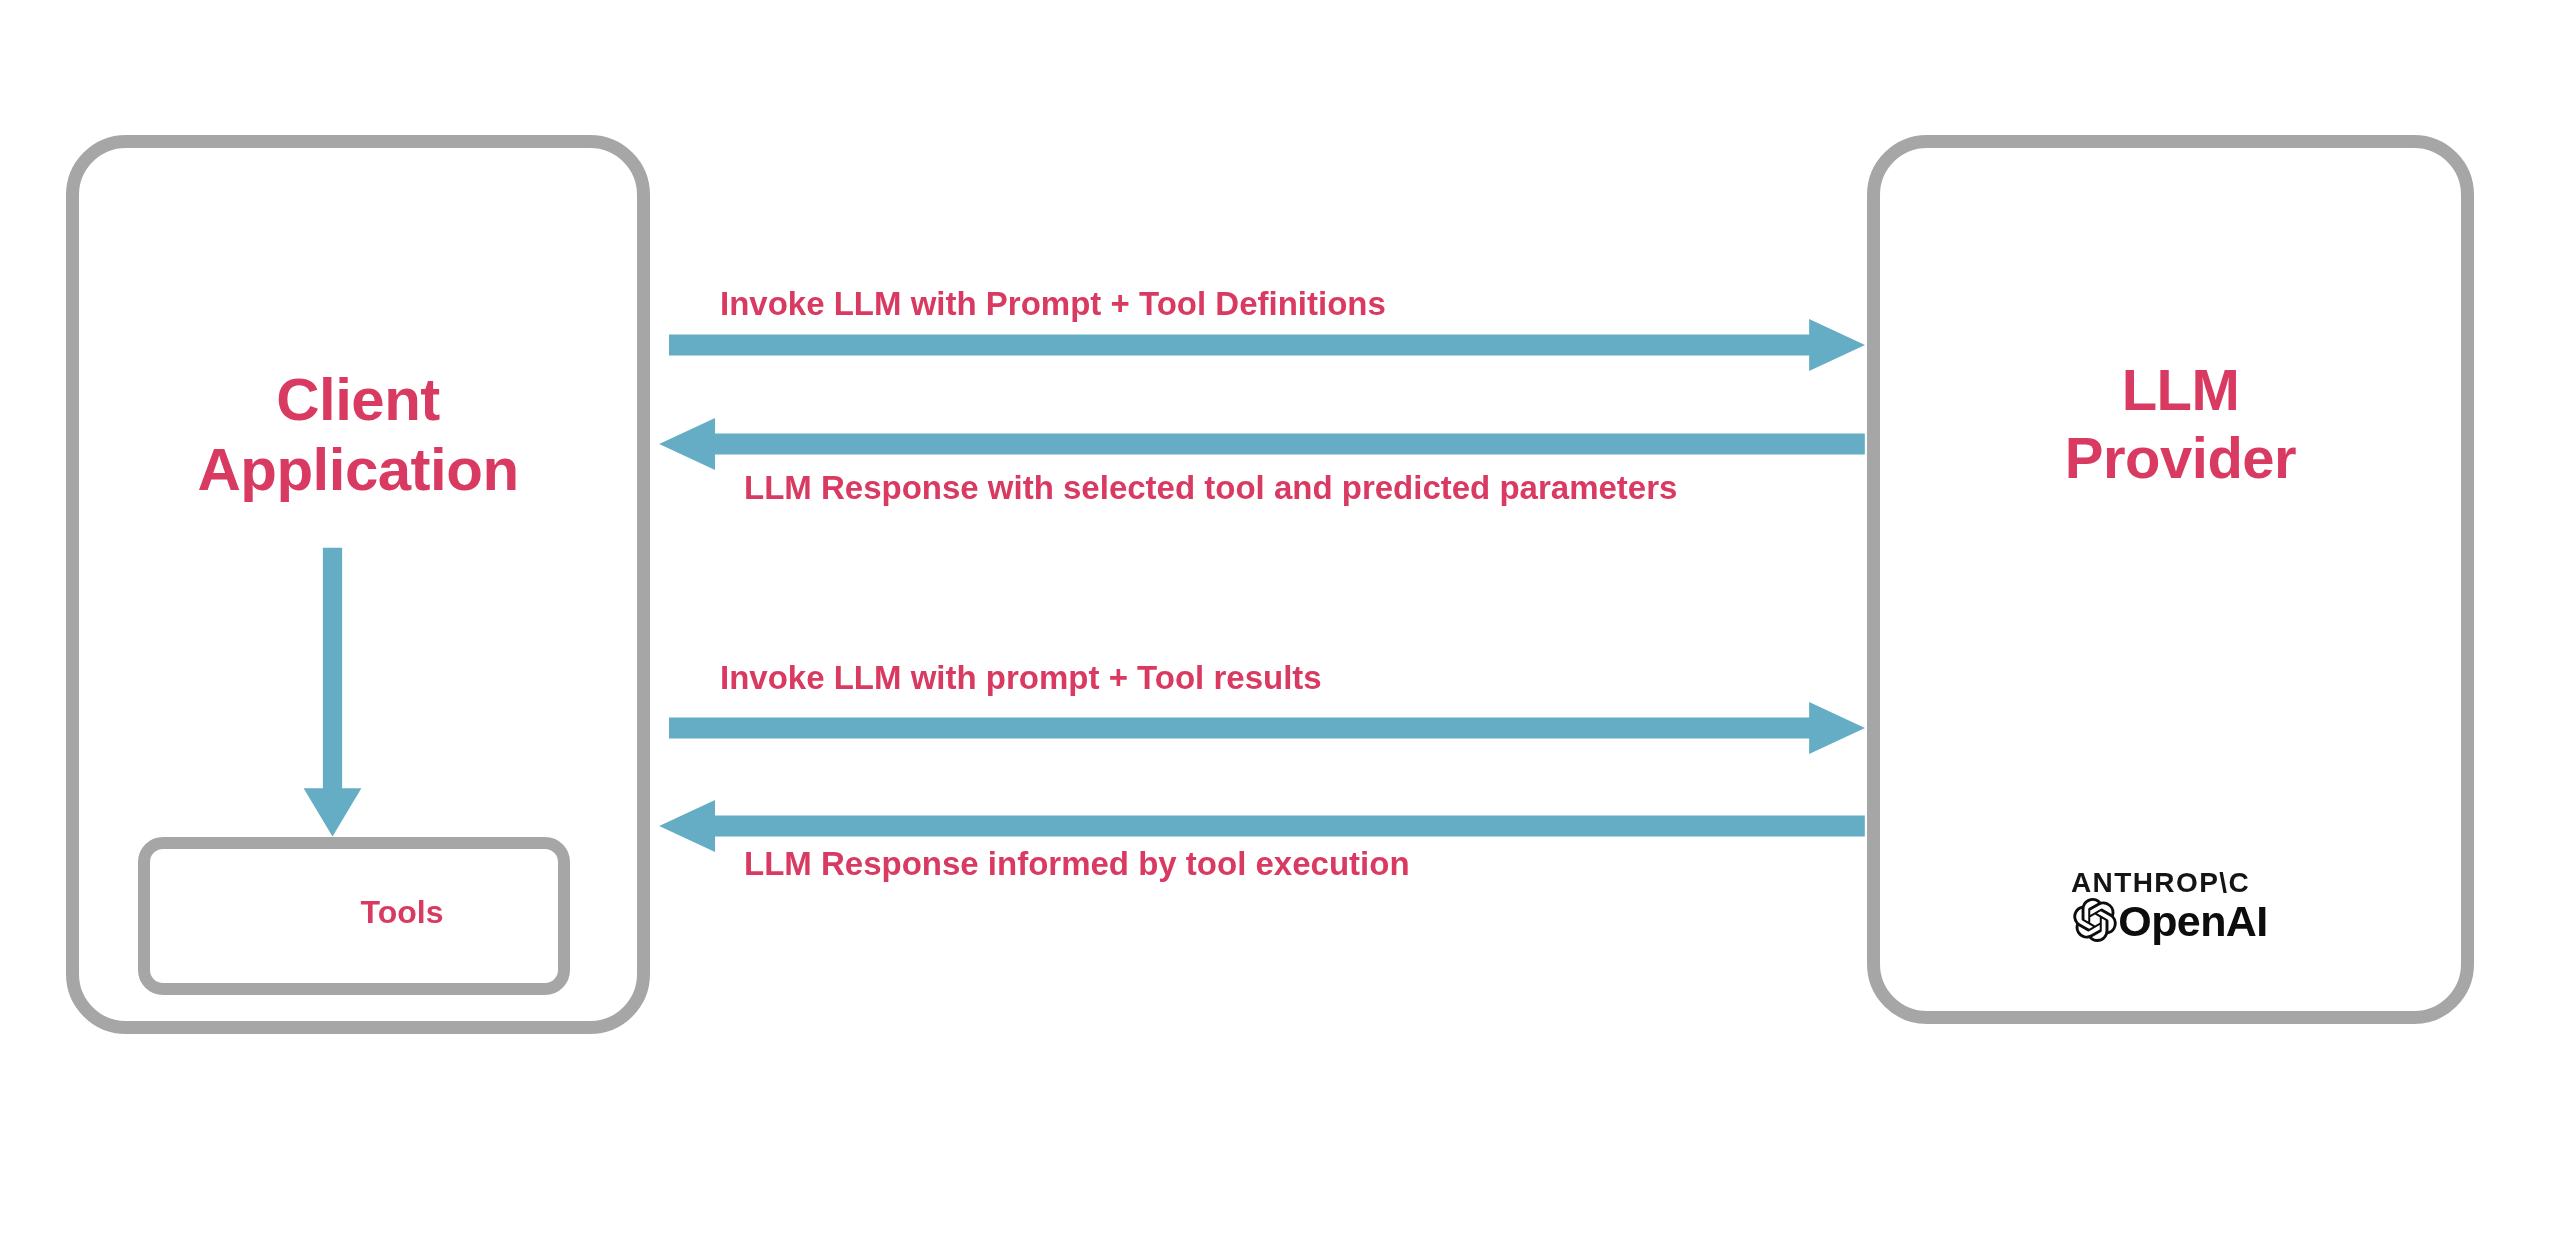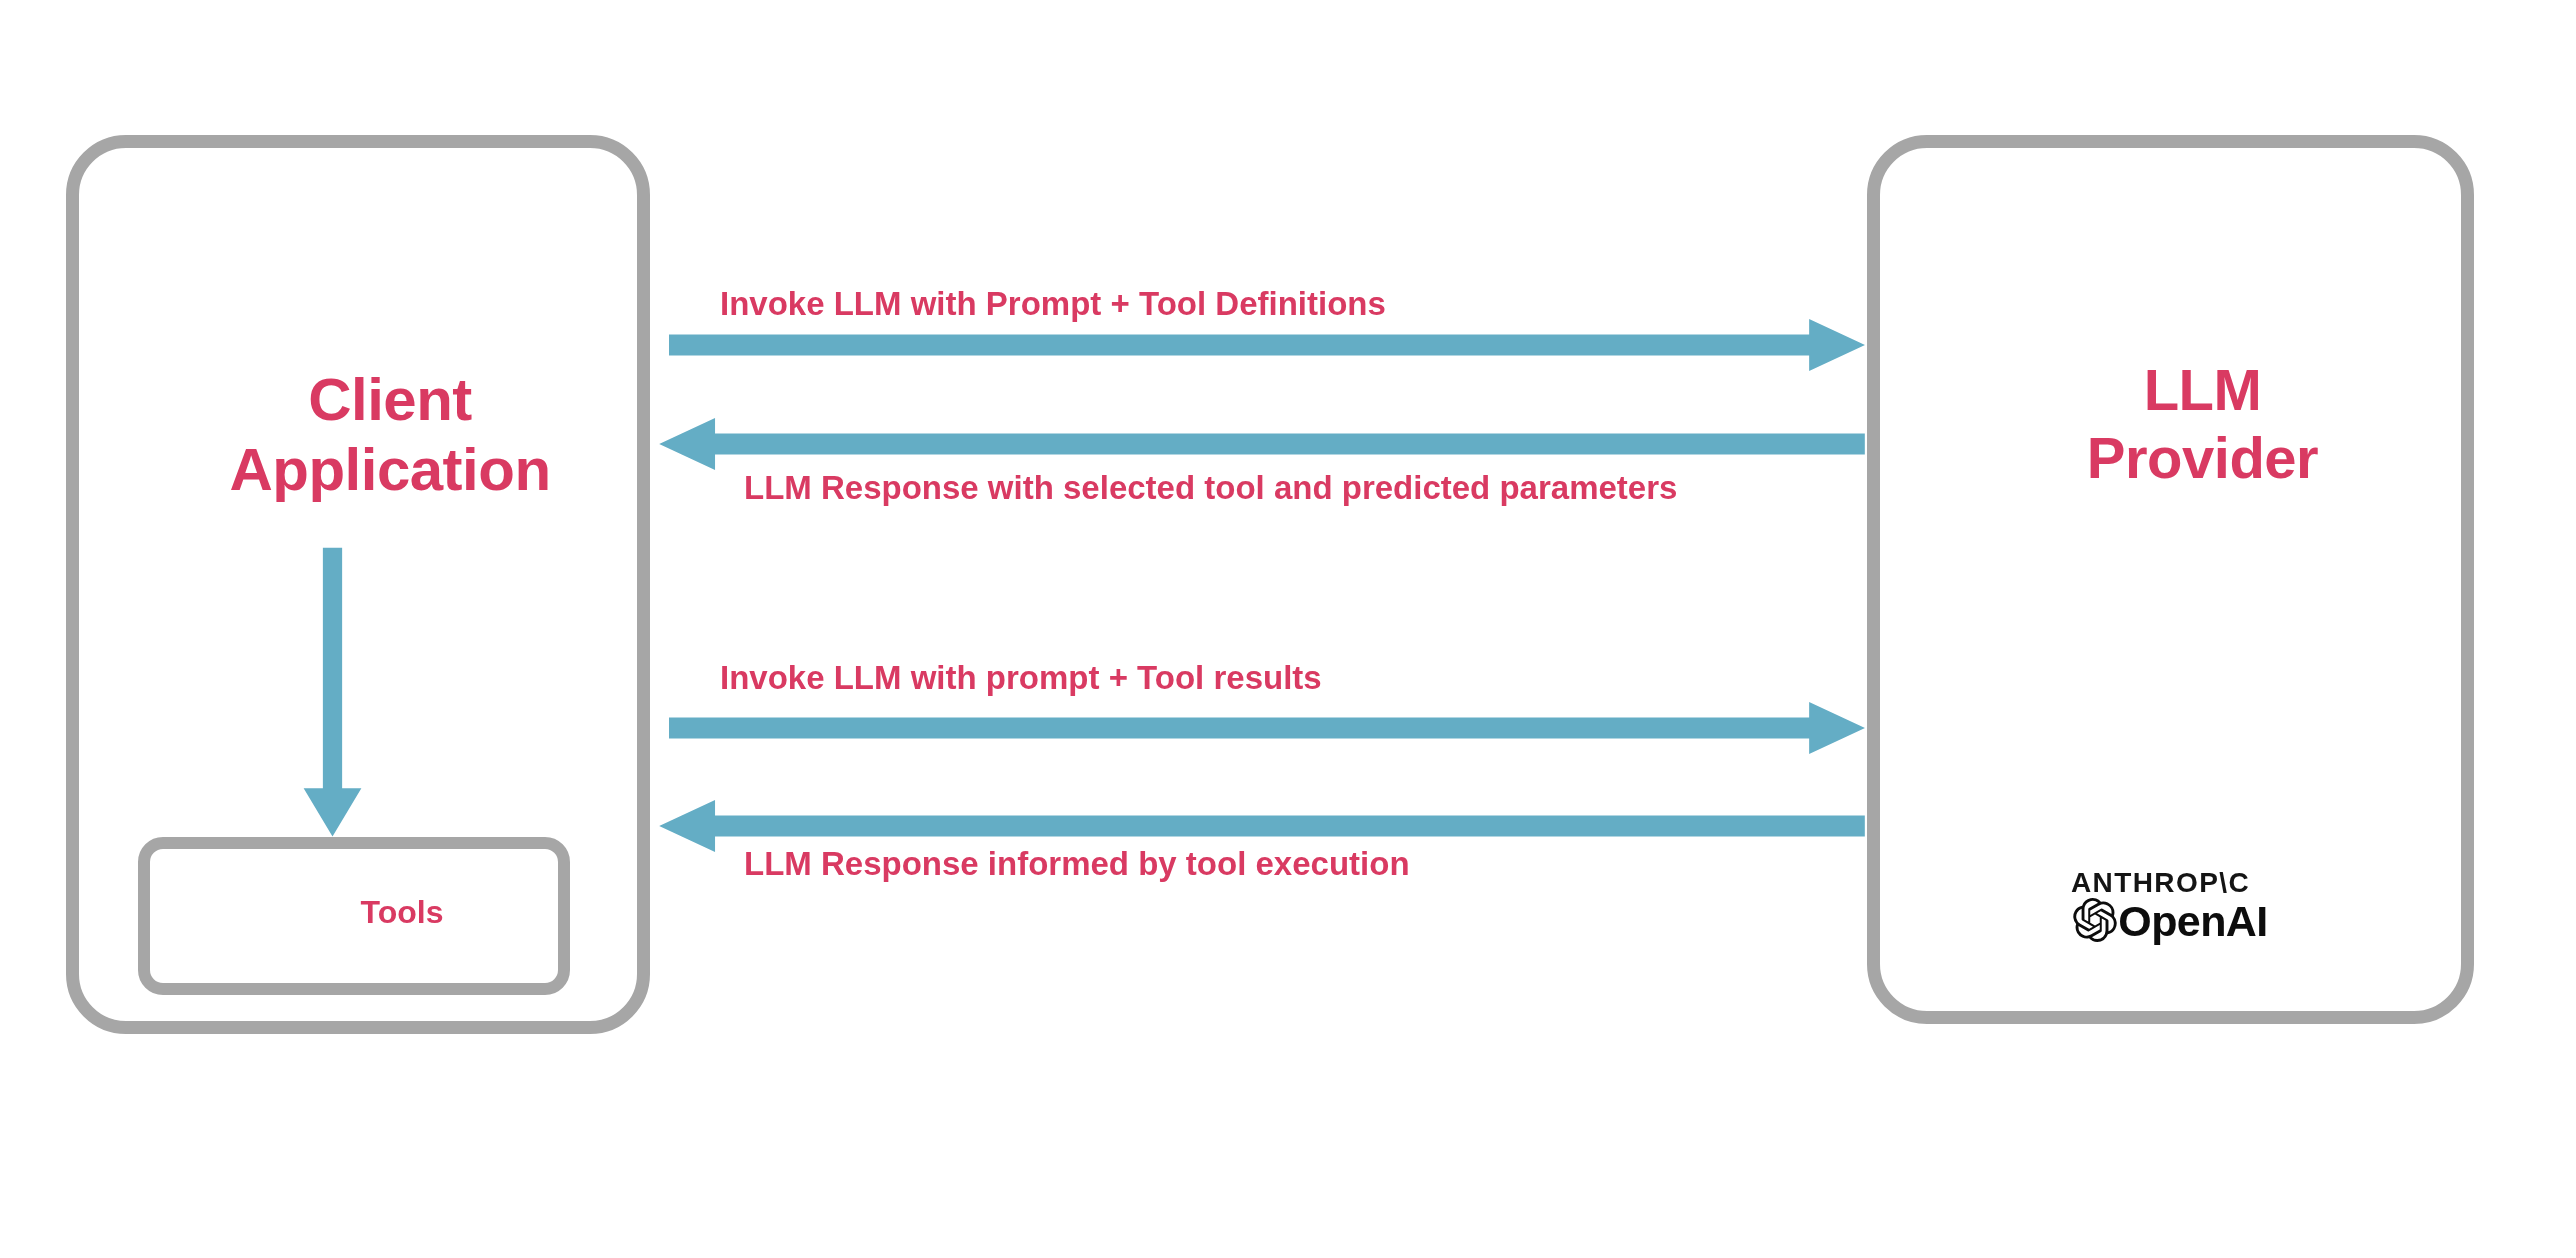--- a/index.html
+++ b/index.html
@@ -54,33 +54,33 @@
 
   
   .box-title {
     position: absolute;
     color: #d93a62;
     font-weight: 700;
     text-align: center;
     line-height: 1.17;
     letter-spacing: -0.5px;
     white-space: pre-line;
-    margin-left: 32px;
   }
   #client-title {
     left: 66px;
     top: 365px;
     width: 584px;
     font-size: 60px;
   }
   #provider-title {
     left: 1867px;
     top: 356px;
     width: 607px;
     font-size: 58px;
+    padding-left: 10px;
   }
   #tools-label {
     position: absolute;
     left: 138px;
     top: 894px;
     width: 432px;
     text-align: center;
     color: #d93a62;
     font-size: 32px;
     font-weight: 700;

